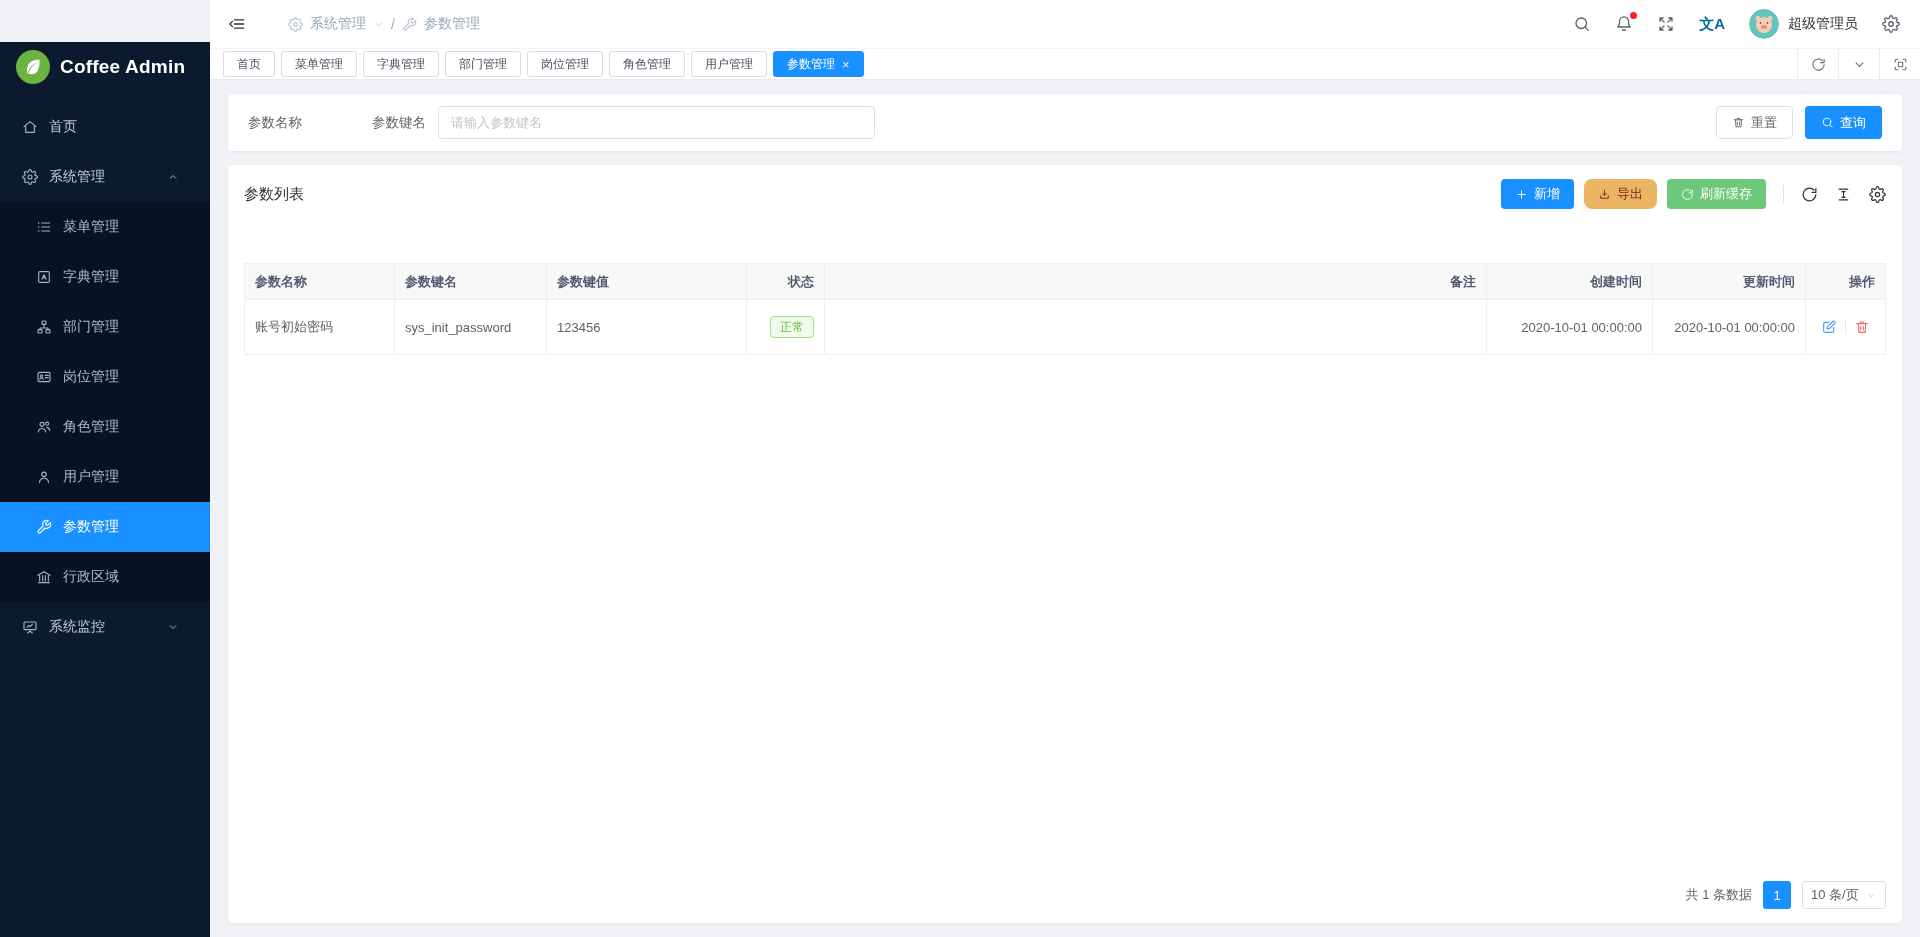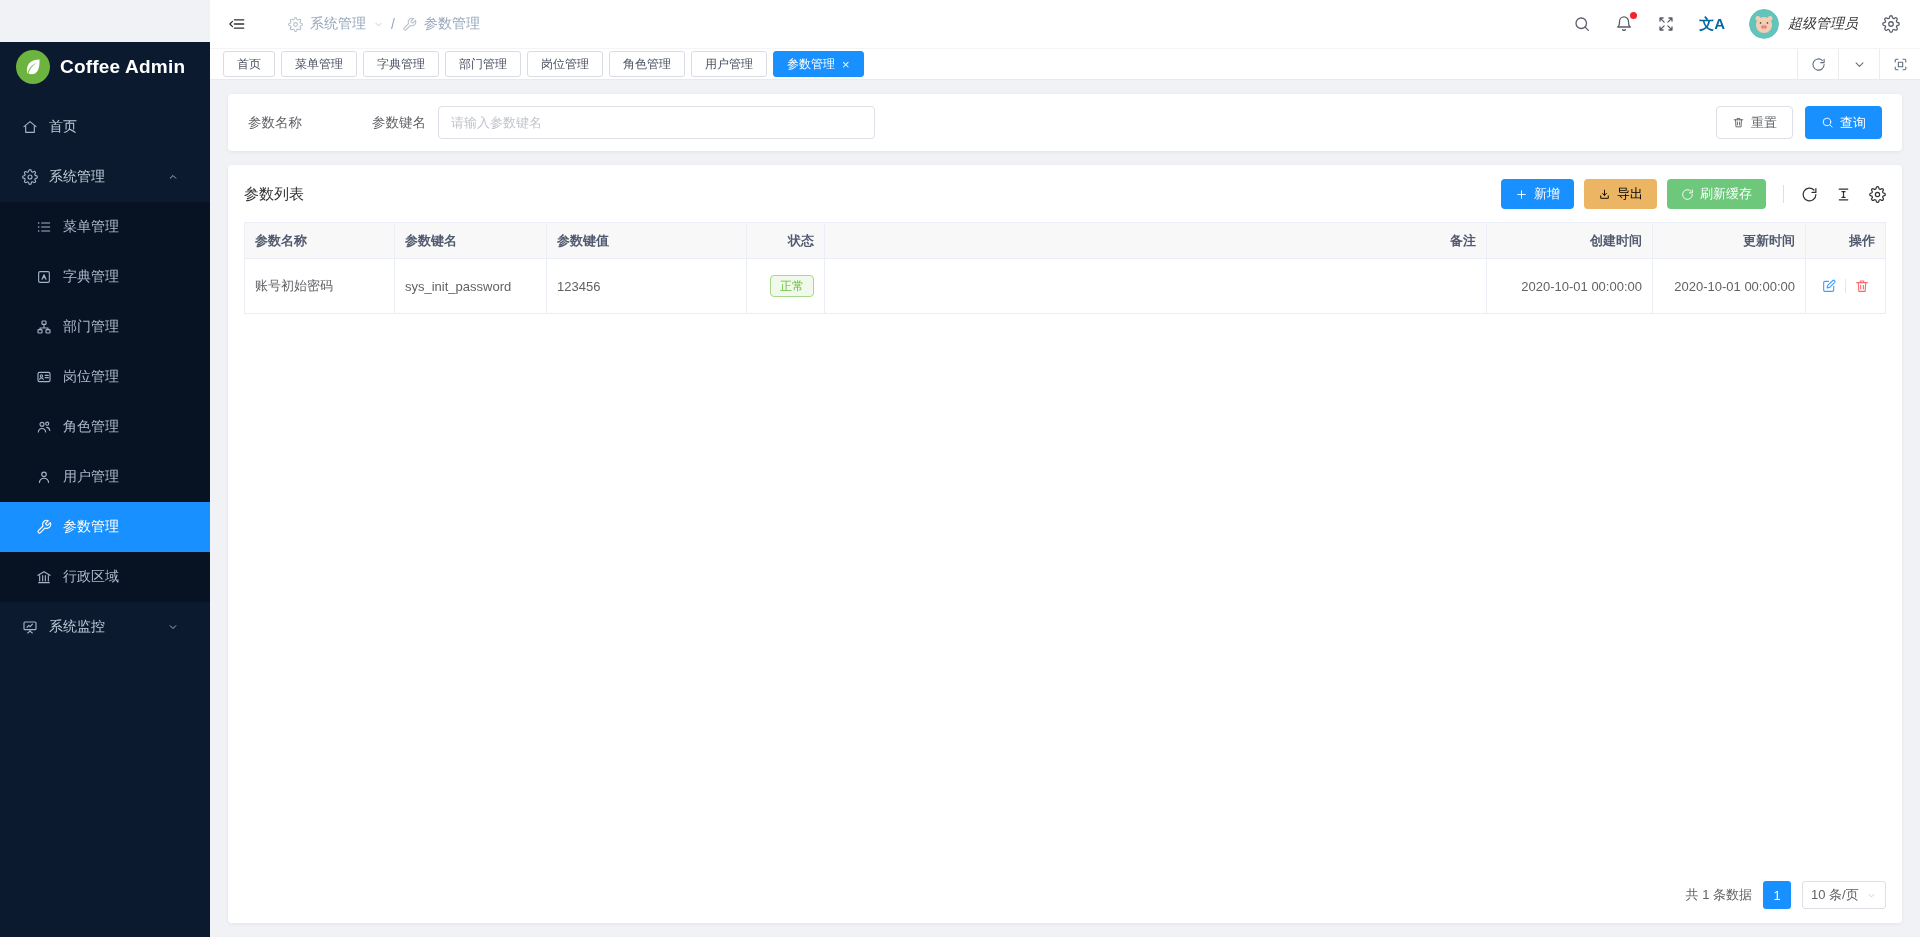--- a/index.html
+++ b/index.html
@@ -46,21 +46,21 @@
   .breadcrumb .icon { width:15px; height:15px; color:#b4bfcc; }
   .crumb-chev { width:11px !important; height:11px !important; }
   .topbar-right { margin-left:auto; display:flex; align-items:center; gap:24px; color:#5a5e66; }
   .top-icon { position:relative; display:flex; cursor:pointer; }
   .top-icon svg { width:18px; height:18px; }
   .badge-dot { position:absolute; top:-3px; right:-4px; width:7px; height:7px; border-radius:50%;
                background:var(--badge-red,#f5222d); }
   .translate-glyph { font-size:15px; font-weight:bold; color:#0369a1; cursor:pointer; }
   .user-chip { display:flex; align-items:center; gap:9px; cursor:pointer; }
   .avatar { width:30px; height:30px; border-radius:50%; overflow:hidden; display:flex; }
-  .user-name { font-size:14px; color:#333;font-style:italic; }
+  .user-name { font-size:14px; color:#333; }
 
   .tabbar { height:32px; background:#fff; border-top:1px solid #f4f4f5; border-bottom:1px solid #e8eaec;
             display:flex; align-items:center; }
   .tabs { display:flex; align-items:center; gap:6px; padding-left:13px; height:100%; }
   .tab { height:26px; border:1px solid #d8dce5; background:#fff; border-radius:3px;
          padding:0 13px; font-size:12px; color:#495060; display:flex; align-items:center; gap:7px;
          cursor:pointer; white-space:nowrap; }
   .tab.active { background:var(--primary,#1890ff); border-color:var(--primary,#1890ff); color:#fff; }
   .tab-close { font-size:13px; line-height:1; opacity:.9; cursor:pointer; }
   .tab-tools { margin-left:auto; display:flex; height:100%; }
@@ -81,25 +81,25 @@
                 font-family:"Liberation Sans","DejaVu Sans",sans-serif; }
   .form-input::placeholder { color:#c0c4cc; }
   .search-actions { margin-left:auto; display:flex; align-items:center; gap:12px; }
 
   .btn { height:33px; border-radius:4px; font-size:13px; display:inline-flex; align-items:center;
          gap:6px; padding:0 15px; cursor:pointer; border:1px solid transparent; white-space:nowrap;
          font-family:inherit; }
   .btn svg { width:13px; height:13px; }
   .btn-plain { background:#fff; border-color:#dcdfe6; color:#606266; }
   .btn-primary { background:var(--primary,#1890ff); color:#fff; }
-  .btn-warning { background:var(--warning,#ebb563); color:#000000; }
+  .btn-warning { background:var(--warning,#ebb563); color:#7f1d1d;border-radius:8px; }
   .btn-success { background:var(--success,#6ec87b); color:#fff; }
   .btn-sm { height:30px; padding:0 13px; }
 
-  .table-card { flex:1; display:flex; flex-direction:column; padding:14px 16px 14px; min-height:0; }
+  .table-card { flex:1; display:flex; flex-direction:column; padding:14px 16px 14px; min-height:0;gap:41px; }
   .card-head { display:flex; align-items:center; margin-bottom:13px; flex-shrink:0; }
   .card-title { font-size:15px; color:#303133; }
   .card-actions { margin-left:auto; display:flex; align-items:center; gap:10px; }
   .toolbar-divider { width:1px; height:18px; background:#dcdfe6; margin:0 7px; }
   .tool-icon { color:#303133; cursor:pointer; display:flex; }
   .tool-icon svg { width:17px; height:17px; }
   .card-actions .tool-icon + .tool-icon { margin-left:7px; }
 
   table.grid { width:100%; border-collapse:collapse; font-size:13px; color:#606266; table-layout:fixed; }
   .grid th, .grid td { border:1px solid #ebeef5; }

